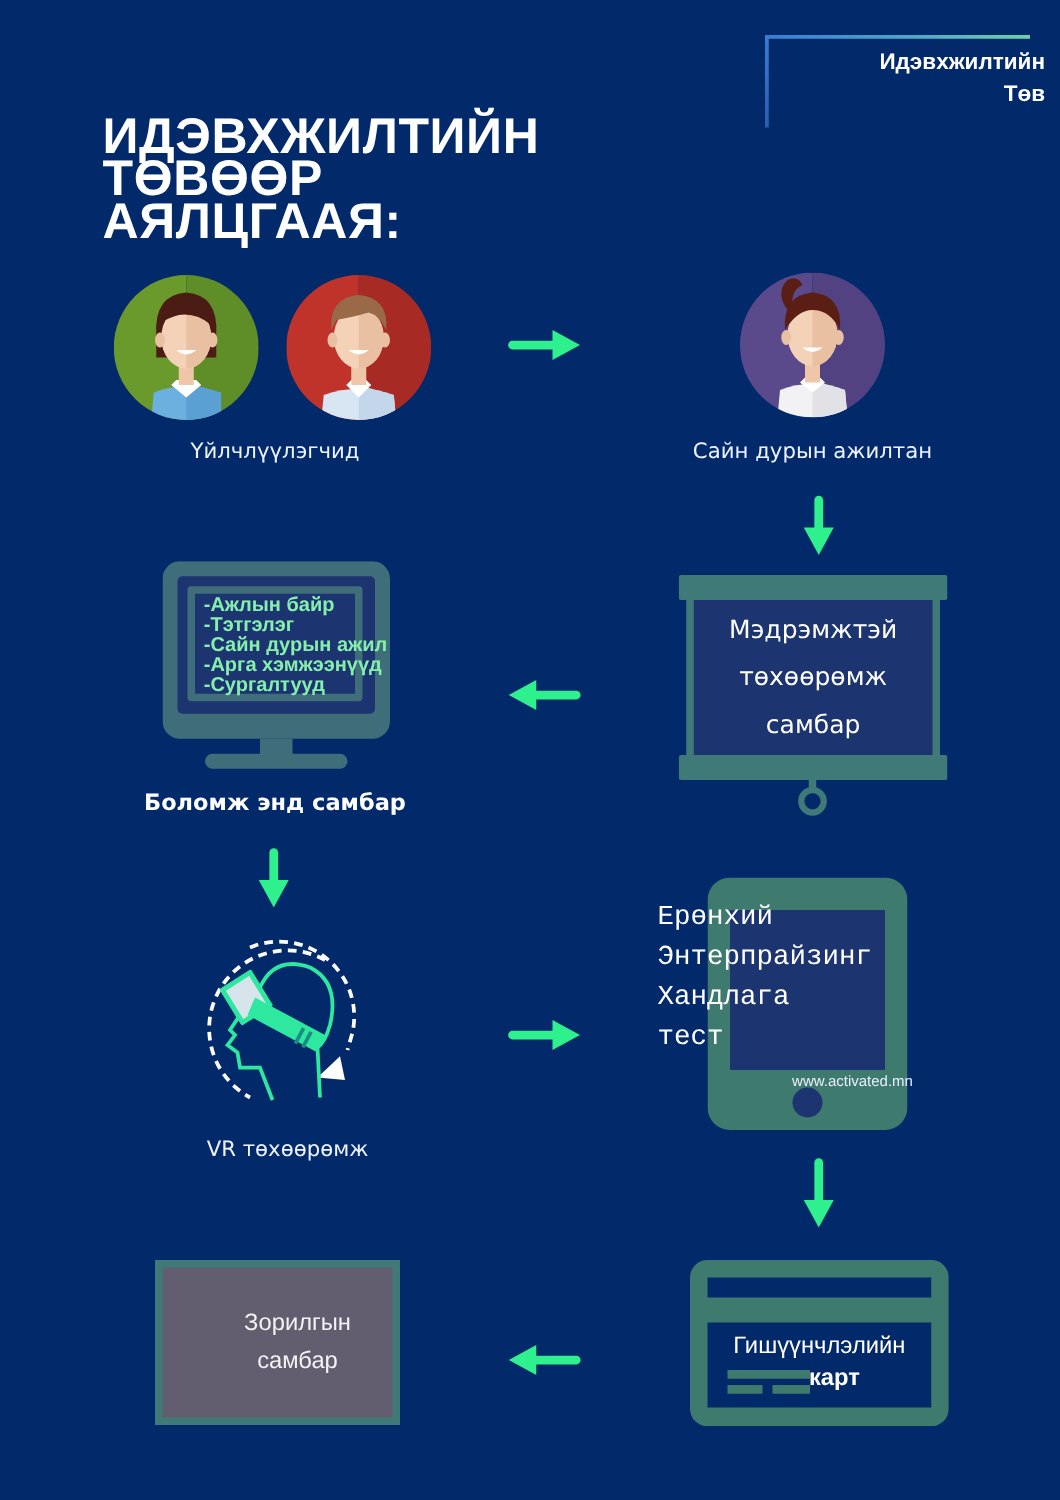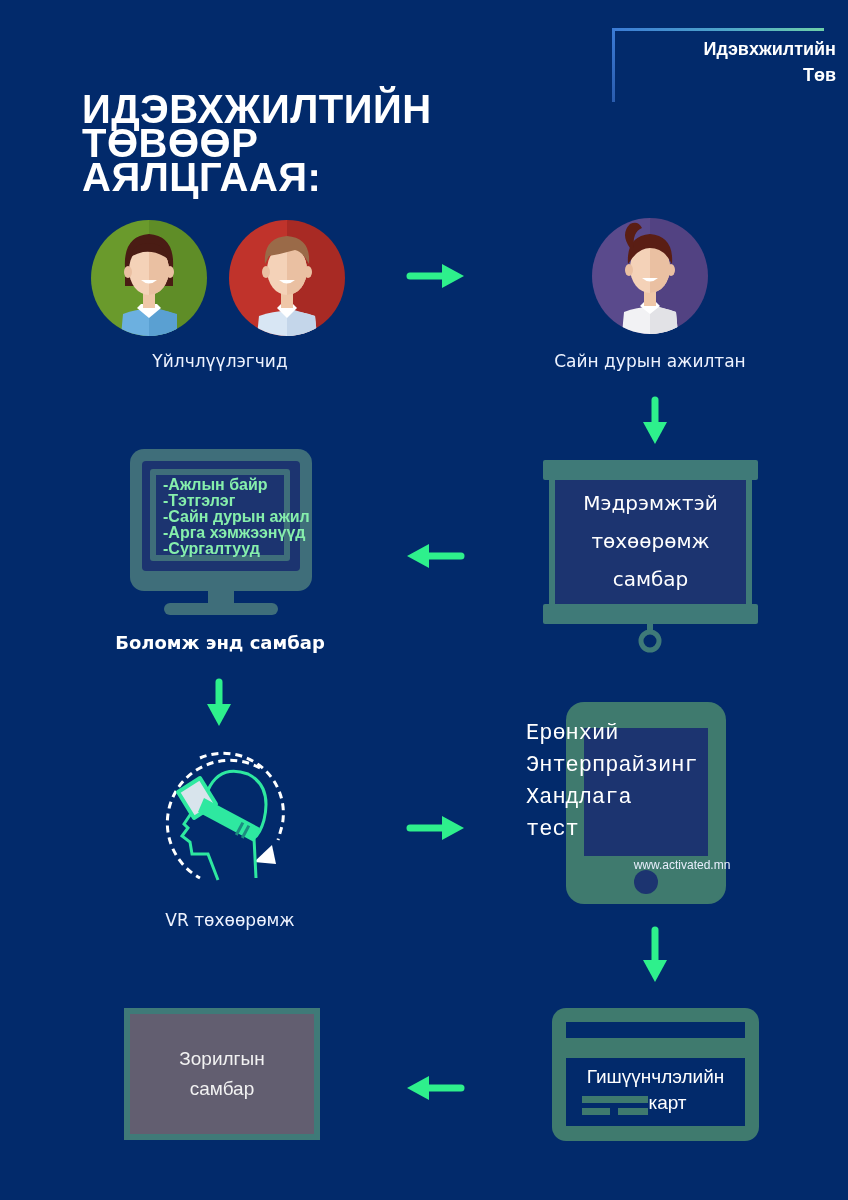--- a/index.html
+++ b/index.html
@@ -248,30 +248,30 @@
   <svg width="207" height="133" viewBox="0 0 207 133" class="abs" style="left:0;top:0;">
     <rect x="0" y="0" width="207" height="133" rx="14" fill="#3f7a6e"></rect>
     <rect x="14" y="14" width="179" height="16" fill="#022a6b"></rect>
     <rect x="14" y="50" width="179" height="68" fill="#022a6b"></rect>
     <rect x="30" y="88" width="66" height="7" fill="#3f7a6e"></rect>
     <rect x="30" y="100" width="28" height="7" fill="#3f7a6e"></rect>
     <rect x="66" y="100" width="30" height="7" fill="#3f7a6e"></rect>
   </svg>
   <div class="abs card-text" style="left:0; top:56px; width:207px;">
     <div>Гишүүнчлэлийн</div>
-    <div style="padding-left:24px;">карт</div>
+    <div style="padding-left:24px;font-weight:bold;">карт</div>
   </div>
 </div>
 
 <div class="abs arrow" style="left:403px; top:1074px;">
   <svg width="62" height="28" viewBox="0 0 62 28">
     <line x1="22" y1="14" x2="58" y2="14" stroke="#2ef08c" stroke-width="7" stroke-linecap="round"></line>
     <path d="M26 2 L4 14 L26 26 Z" fill="#2ef08c"></path>
   </svg>
 </div>
 
 <div class="abs" style="left:124px; top:1008px; width:196px; height:132px; background:#3f7a78;">
   <div class="abs" style="left:6px; top:6px; width:184px; height:120px; background:#625e70;"></div>
-  <div class="abs goal-text" style="left:0; top:36px; width:196px;">
+  <div class="abs goal-text" style="left:16px; top:36px; width:196px;">
     <div>Зорилгын</div>
     <div>самбар</div>
   </div>
 </div>
 
 </body></html>

